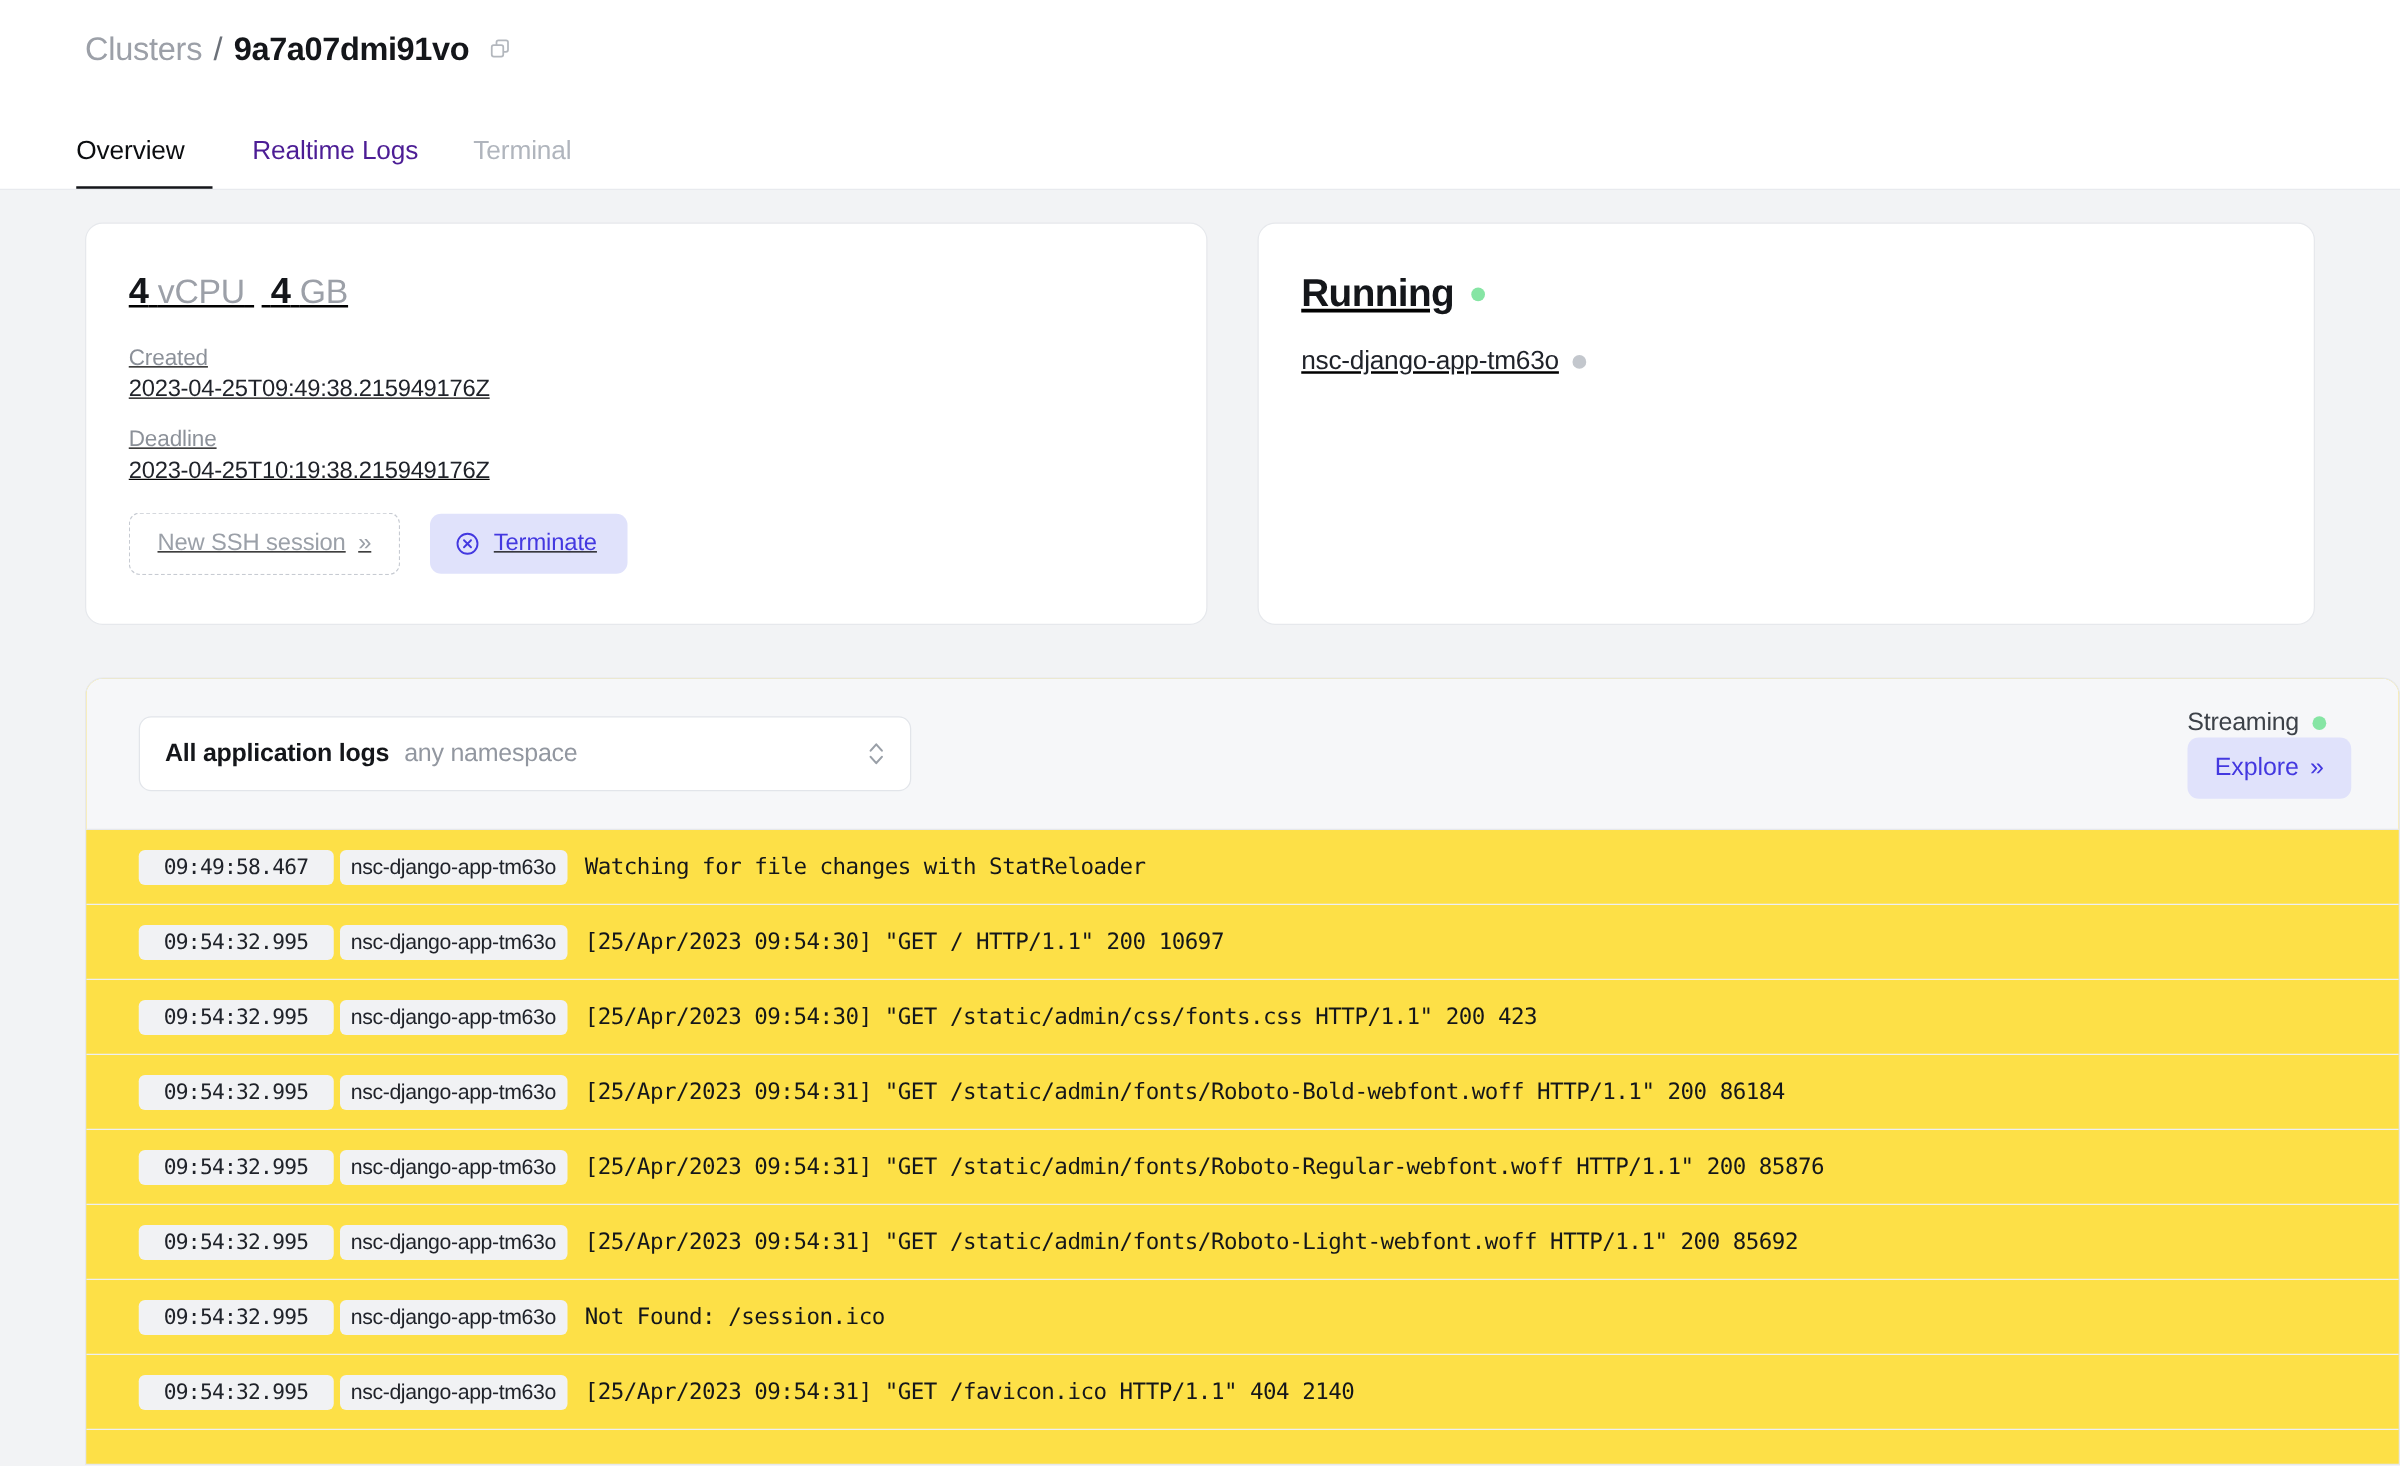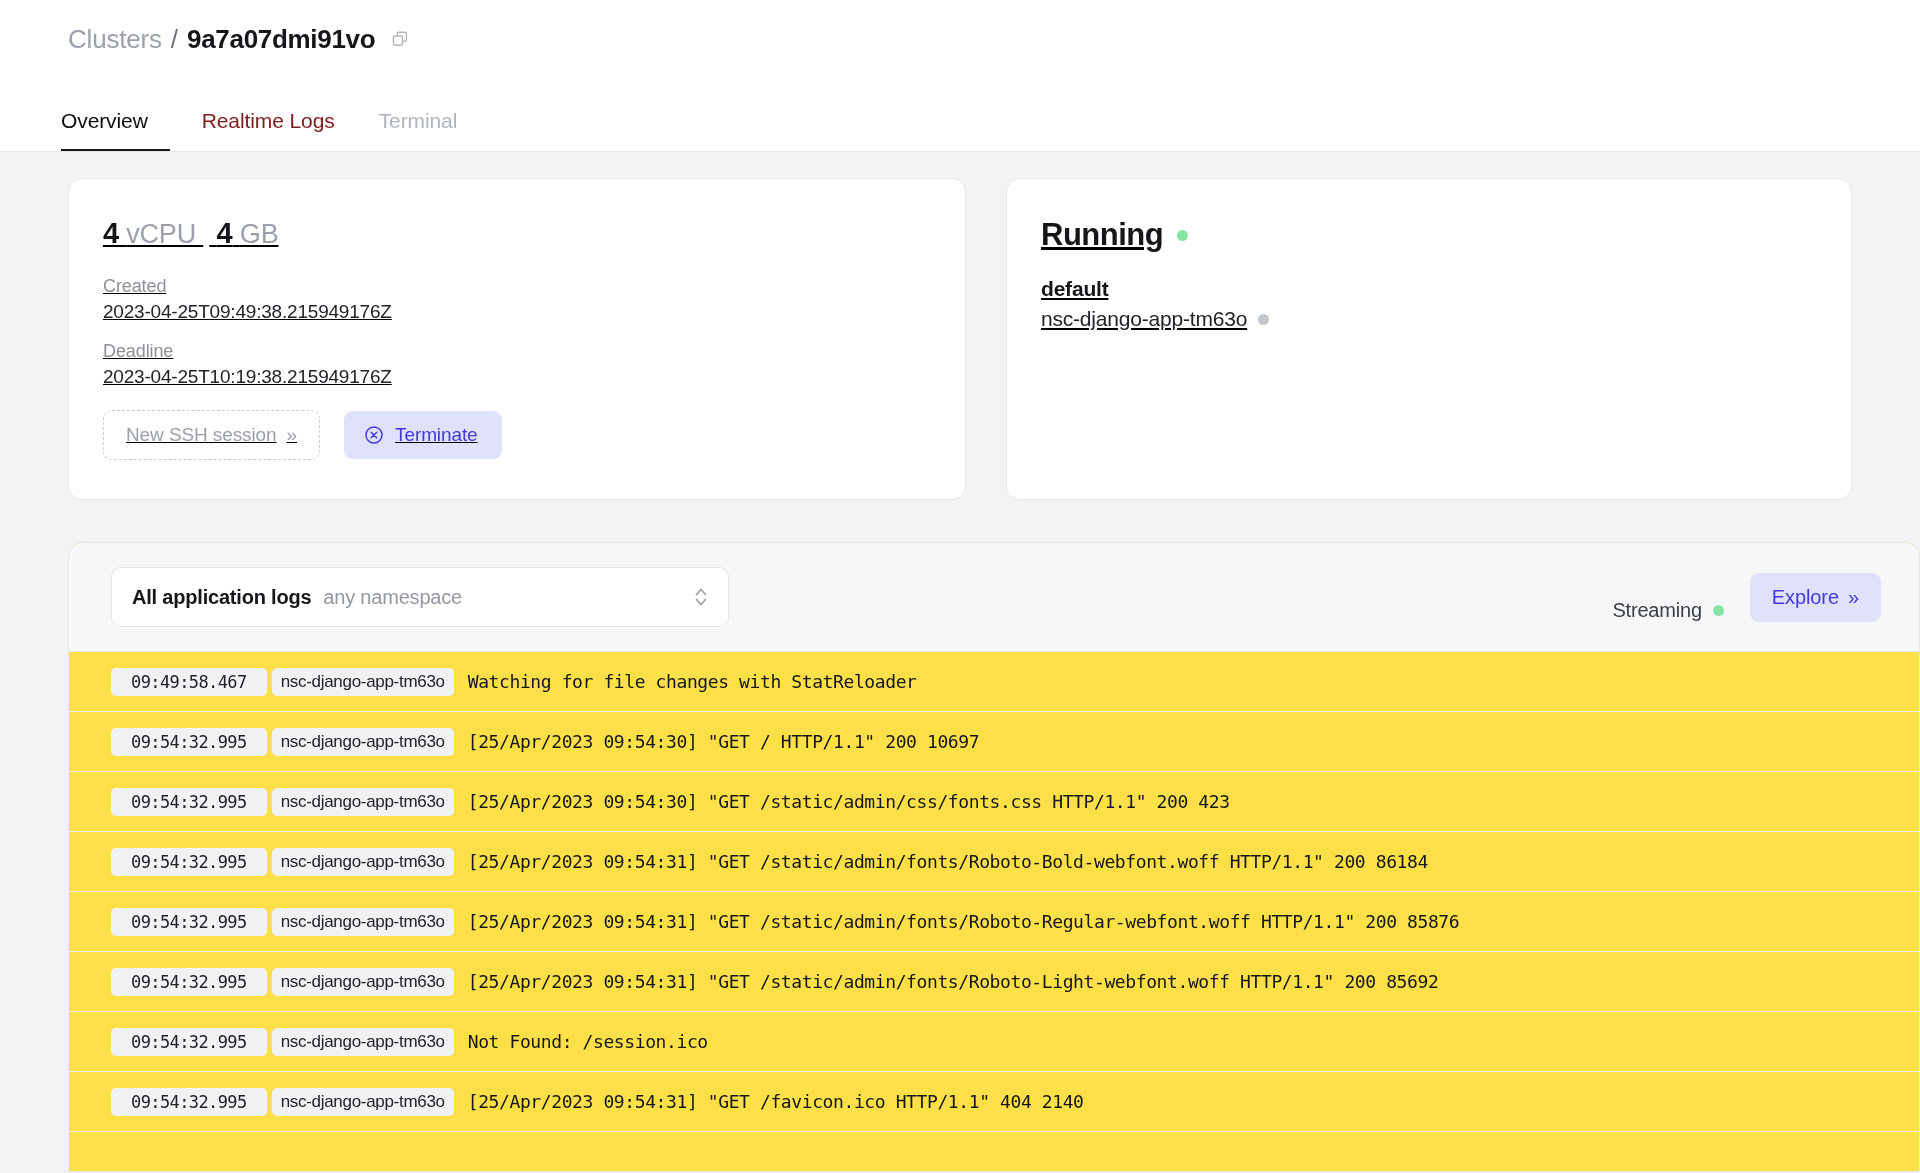--- a/index.html
+++ b/index.html
@@ -55,21 +55,21 @@
     display: flex;
     align-items: flex-end;
     gap: 0;
     position: absolute;
     bottom: 0;
     left: 61px;
   }
   .tab {
     font-size: 21px;
     padding: 0 22px 16px 22px;
-    color: #7f1d1d;
+    color: #4c1d95;
     cursor: pointer;
     letter-spacing: -0.1px;
     border-bottom: 3px solid transparent;
     position: relative;
   }
   .tab:first-child { padding-left: 0; margin-right: 10px; }
   .tab.active { color: #0b0d10; border-bottom-color: #14161a; }
   .tab.disabled { color: #b0b5bd; cursor: default; }
 
   .header-rule {
@@ -223,21 +223,21 @@
     padding: 16px 18px 16px 20px;
     display: flex;
     align-items: center;
     justify-content: space-between;
     cursor: pointer;
   }
   .log-filter .txt { display: flex; align-items: baseline; gap: 12px; }
   .lf-main { font-size: 20px; font-weight: 700; color: #14161a; letter-spacing: -0.2px; }
   .lf-sub  { font-size: 20px; color: #9297a0; letter-spacing: -0.2px; }
 
-  .toolbar-right { display: flex; align-items: flex-end; gap: 26px; padding-right: 10px; }
+  .toolbar-right { display: flex; align-items: flex-start; padding-right: 10px; flex-direction: column; }
   .streaming {
     font-size: 20px;
     color: #3c4148;
     letter-spacing: -0.2px;
     display: flex;
     align-items: center;
     gap: 11px;
   }
   .btn-explore {
     border: none;
@@ -349,21 +349,20 @@
           <span>Terminate</span>
         </button>
       </div>
     </div>
 
     <div class="card card-status">
       <div class="status-title">
         <span>Running</span>
         <span class="dot dot-green"></span>
       </div>
-      <div class="ns-name">default</div>
       <div class="pod-row">
         <span>nsc-django-app-tm63o</span>
         <span class="dot dot-gray"></span>
       </div>
     </div>
   </div>
 
   <div class="logs-card">
     <div class="logs-toolbar">
       <div class="log-filter">

